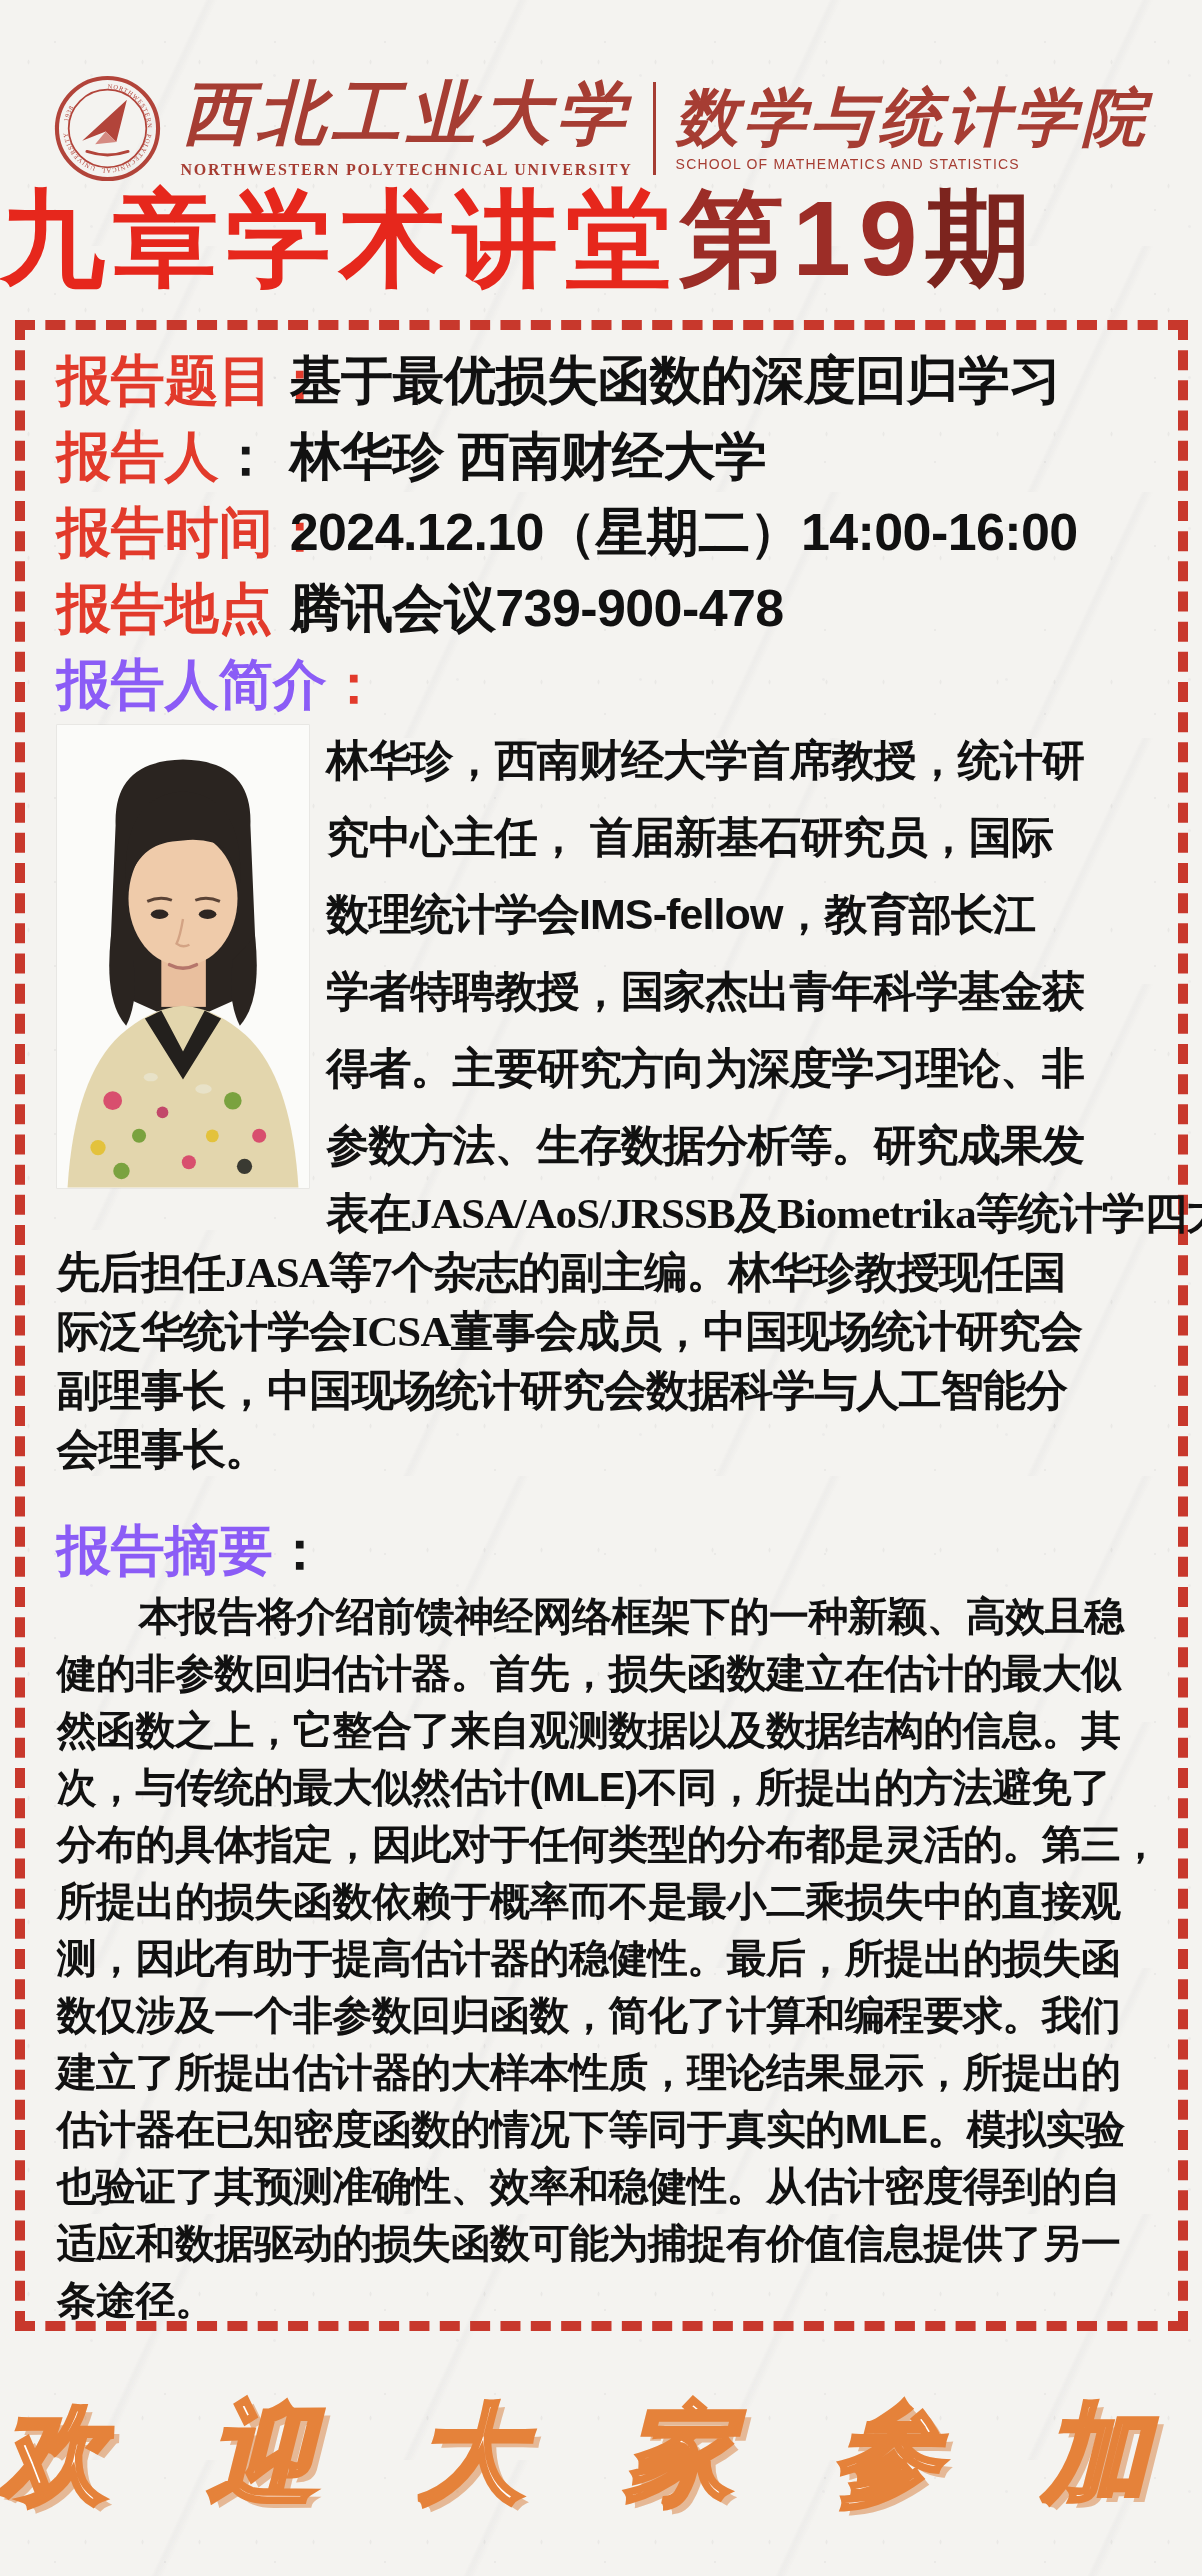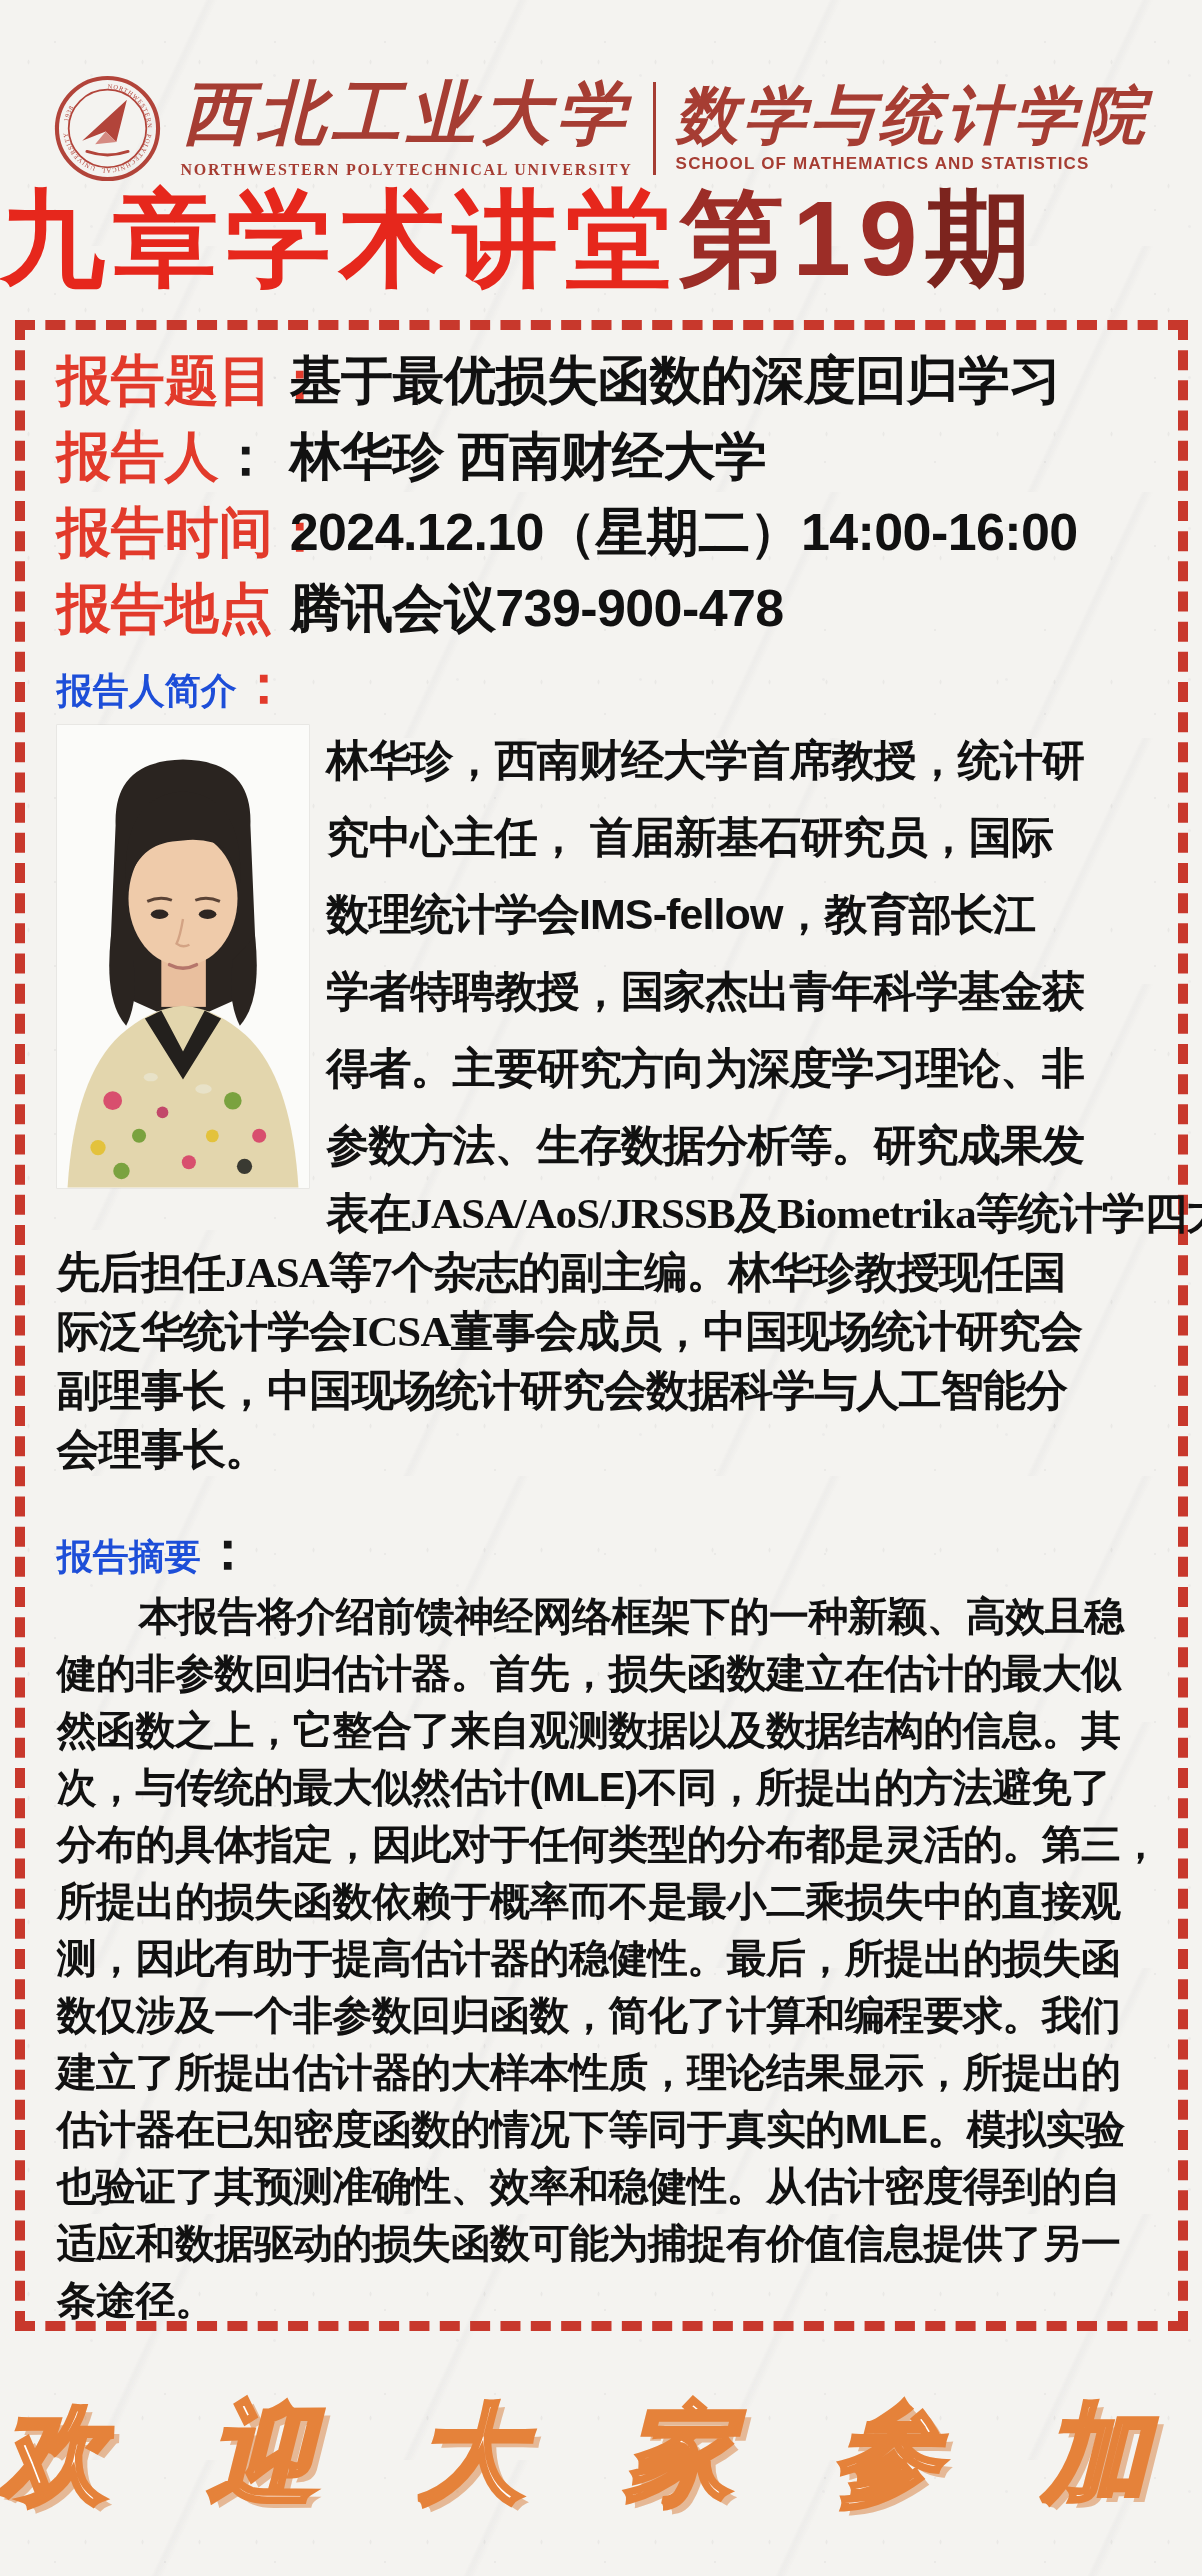--- a/index.html
+++ b/index.html
@@ -18,34 +18,34 @@
   
   .header{position:absolute;top:75px;left:0;width:1203px;display:flex;justify-content:center;align-items:center;gap:20px;}
   .logo-wrap{width:107px;height:107px;flex:0 0 auto;}
   .univ-block{display:flex;flex-direction:column;align-items:center;}
   .calli{color:#a63d33;font-weight:900;font-family:"DejaVu Serif","Liberation Serif",serif;font-style:italic;}
   .univ-cn{font-size:69px;letter-spacing:5.9px;line-height:1;}
   .univ-en{color:#a63d33;font-size:16px;font-weight:700;letter-spacing:1.8px;margin-top:14px;font-family:"Liberation Serif","DejaVu Serif",serif;}
   .head-divider{width:2.9px;height:93px;background:#a63d33;flex:0 0 auto;}
   .school-block{display:flex;flex-direction:column;align-items:flex-start;}
   .school-cn{font-size:63px;letter-spacing:4.7px;line-height:1;}
-  .school-en{color:#a63d33;font-size:17px;font-weight:700;letter-spacing:1.2px;margin-top:7px;}
+  .school-en{color:#a63d33;font-size:14px;font-weight:400;letter-spacing:1.2px;margin-top:7px;}
   
   .main-title{position:absolute;top:186px;left:0;width:1203px;text-align:left;font-weight:900;font-size:105px;line-height:1;letter-spacing:8.2px;white-space:nowrap;}
   .t1{color:#e6271c;} .t2{color:#9c2d27;} .t3{color:#7c241e;}
   
   .box{position:absolute;top:320px;left:14.7px;right:14.7px;height:2011px;
        border:10.6px dashed #c8382c;box-sizing:border-box;padding:11.7px 26.4px 11.7px 32px;}
   .row{position:relative;height:76px;line-height:76px;white-space:nowrap;}
   .row .lab{color:#e23a2b;font-weight:900;font-size:54px;margin-top:48px;}
   .colon-red{color:#e23a2b;font-weight:900;font-size:54px;}
   .colon-black{color:#151515;font-weight:900;font-size:54px;}
   .row .val{position:absolute;left:233px;top:0;font-weight:900;font-size:52px;letter-spacing:-0.6px;color:#111;}
   .sec-label{height:76px;line-height:76px;white-space:nowrap;}
-  .sec-label .lab{color:#1d4ed8;font-weight:900;font-size:36px;}
+  .sec-label .lab{color:#8b5cf6;font-weight:900;font-size:54px;}
   
   .bio{overflow:visible;}
   .photo{float:left;width:252px;height:463px;margin:3.5px 17.6px 8.2px 0;background:#fbfbf9;box-shadow:0 0 0 0.6px rgba(0,0,0,.08);}
   .bio-line{font-weight:900;font-size:43px;letter-spacing:-0.9px;white-space:nowrap;color:#111;}
   .bio-line.tall{line-height:77px;}
   .bio-line.short{line-height:59px;}
   .latin-serif{font-family:"Liberation Serif","DejaVu Serif",serif;}
   
   .abs-label{margin-top:33px;}
   .abs-line{font-weight:900;font-size:40px;letter-spacing:-0.6px;line-height:57px;white-space:nowrap;color:#111;}

